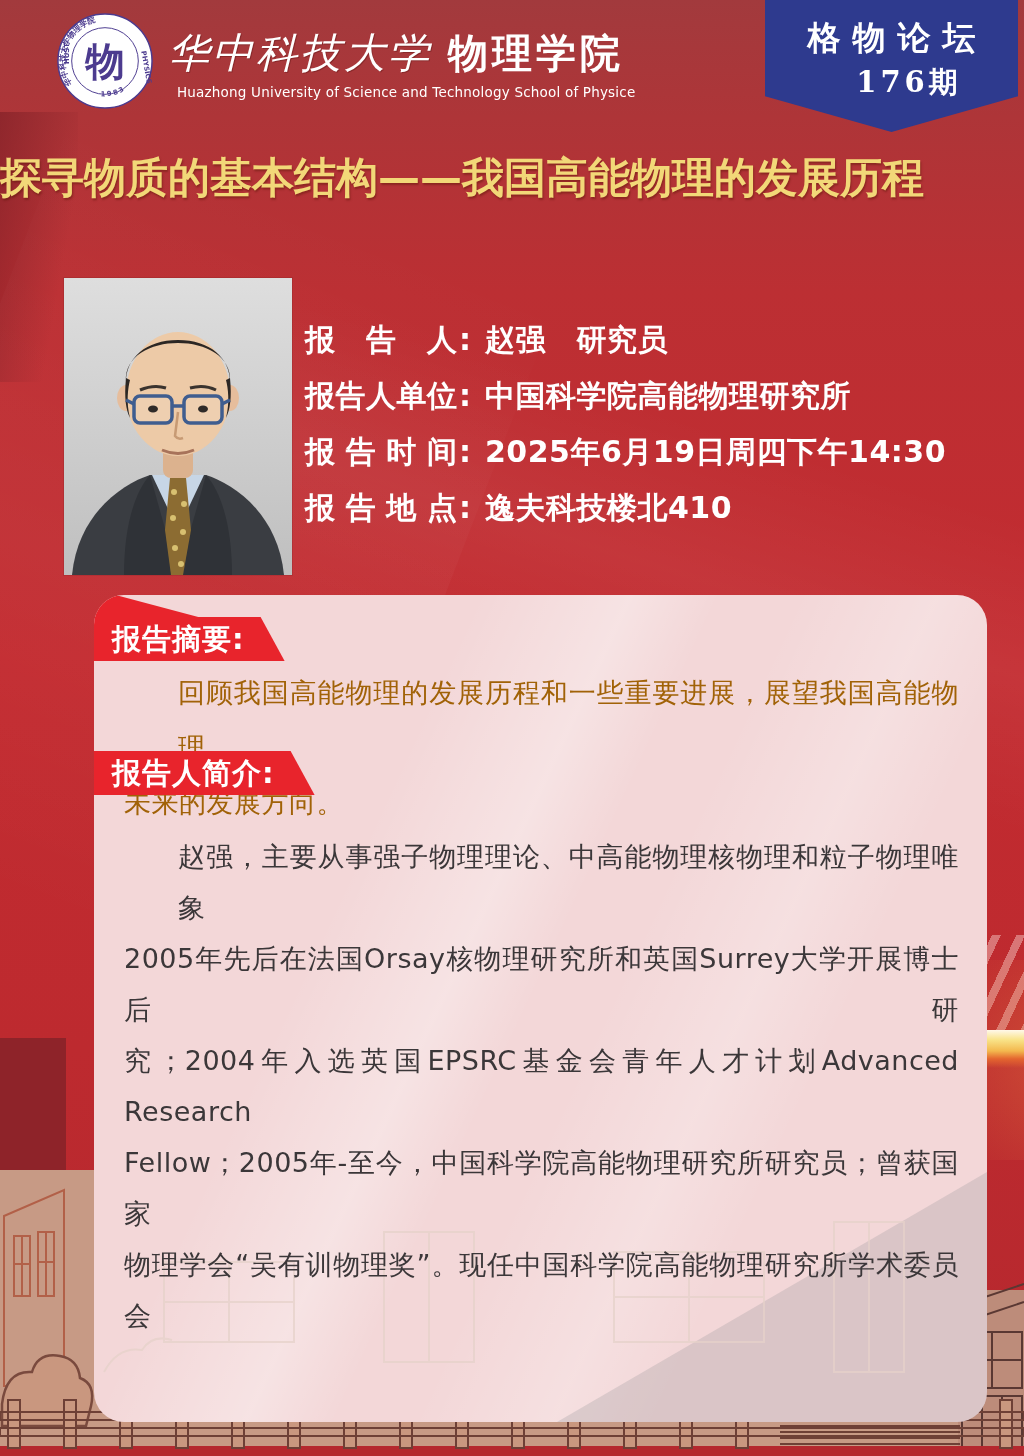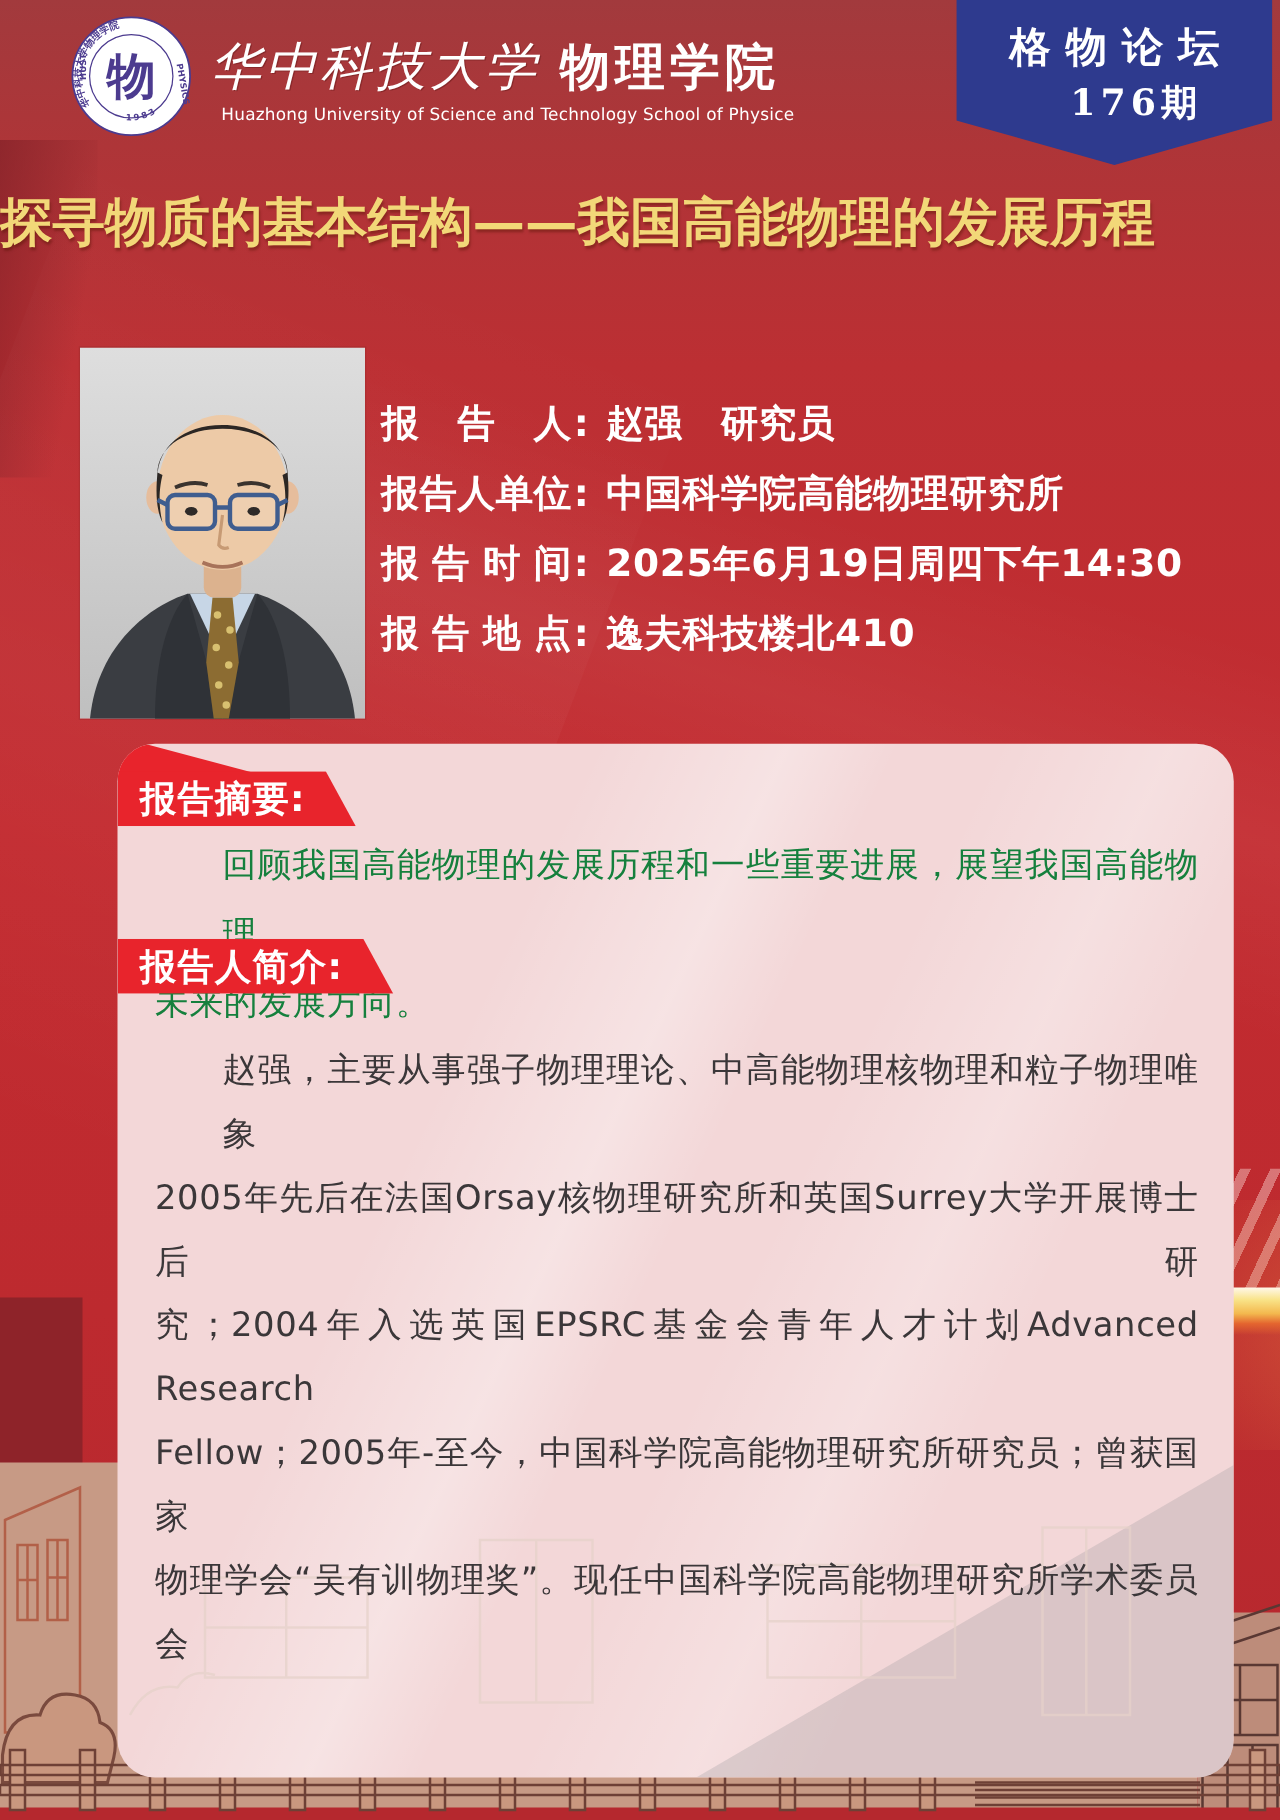--- a/index.html
+++ b/index.html
@@ -58,21 +58,21 @@
   .panel-shade{position:absolute;right:0;bottom:0;width:430px;height:250px;
     background:rgba(145,145,150,.26);clip-path:polygon(100% 0,100% 100%,0 100%);}
   .panel-art{position:absolute;left:0;bottom:0;width:893px;height:220px;opacity:.75;}
   .corner-wedge{position:absolute;left:0;top:0;width:108px;height:23px;background:#e8242c;
     clip-path:polygon(0 0,20% 0,100% 100%,0 100%);}
   .tag{position:absolute;left:0;height:44px;line-height:44px;background:#e8242c;color:#fff;
     font-weight:bold;font-size:29px;padding:0 40px 0 18px;
     clip-path:polygon(0 0,calc(100% - 24px) 0,100% 100%,0 100%);letter-spacing:1px;}
   .tag1{top:22px;}
   .tag2{top:156px;}
-  .abstract{position:absolute;left:30px;right:28px;top:70px;color:#15803d;font-size:27px;line-height:55px;}
+  .abstract{position:absolute;left:30px;right:28px;top:70px;color:#a16207;font-size:27px;line-height:55px;}
   .bio{position:absolute;left:30px;right:28px;top:236px;color:#3b3739;font-size:27px;line-height:51px;}
   .tline{letter-spacing:.5px;}
   .just{text-align:justify;text-align-last:justify;}
   .indent{padding-left:54px;}
 </style>
 </head>
 <body>
 
 <div class="poster">
 

